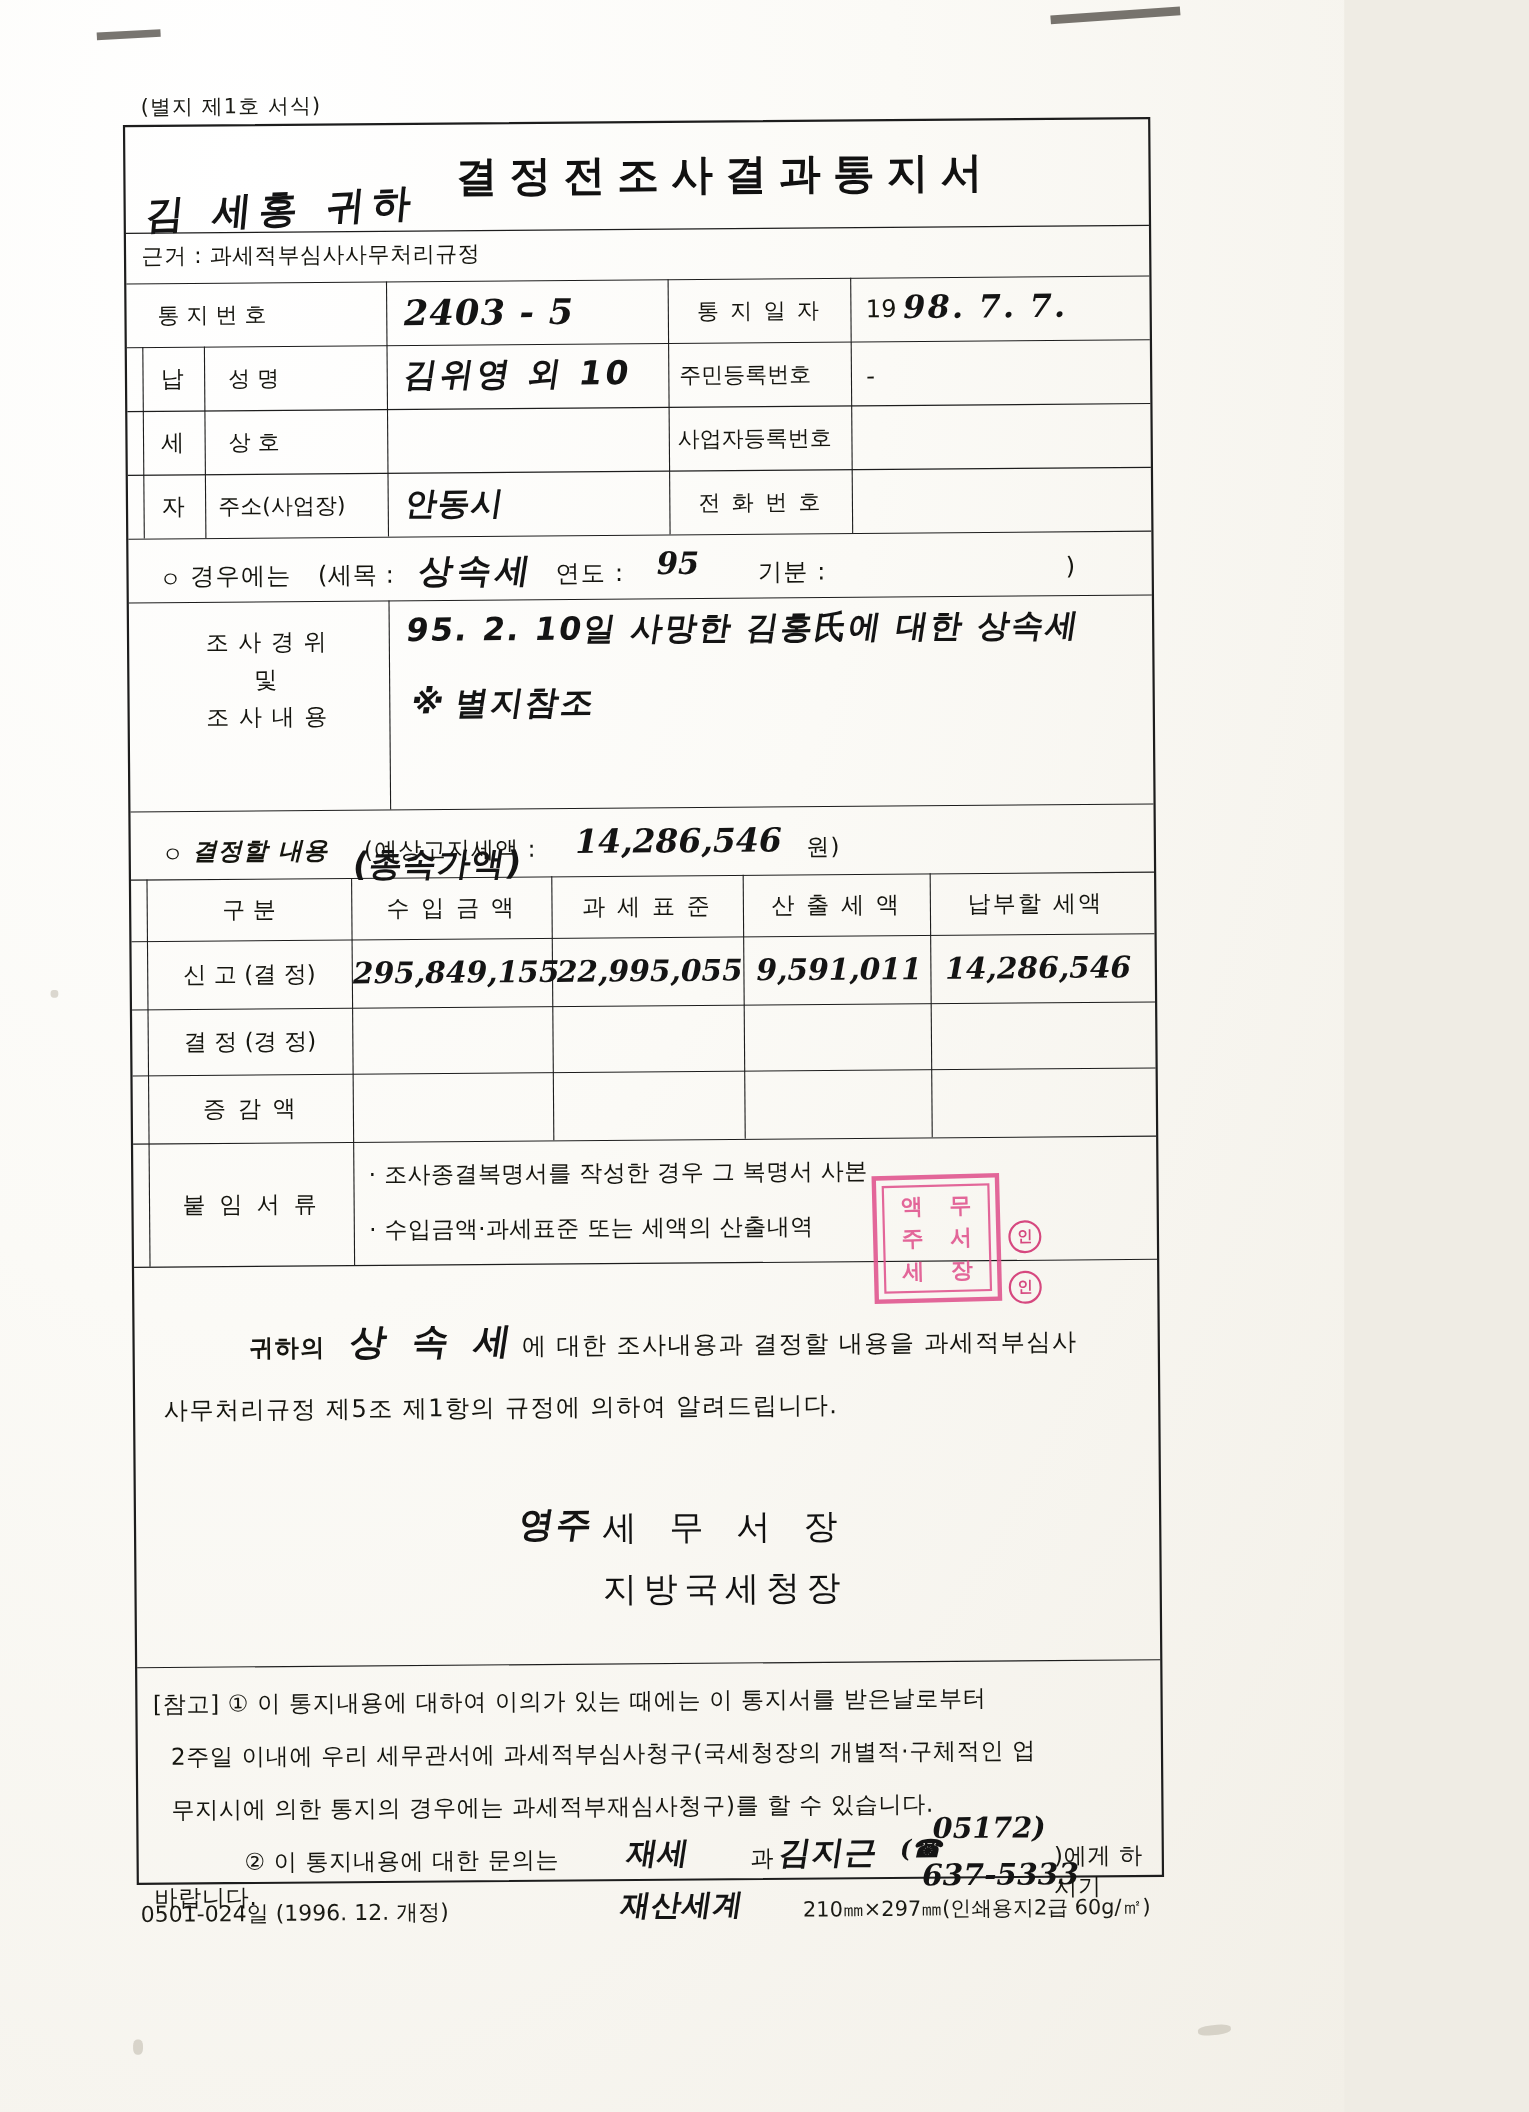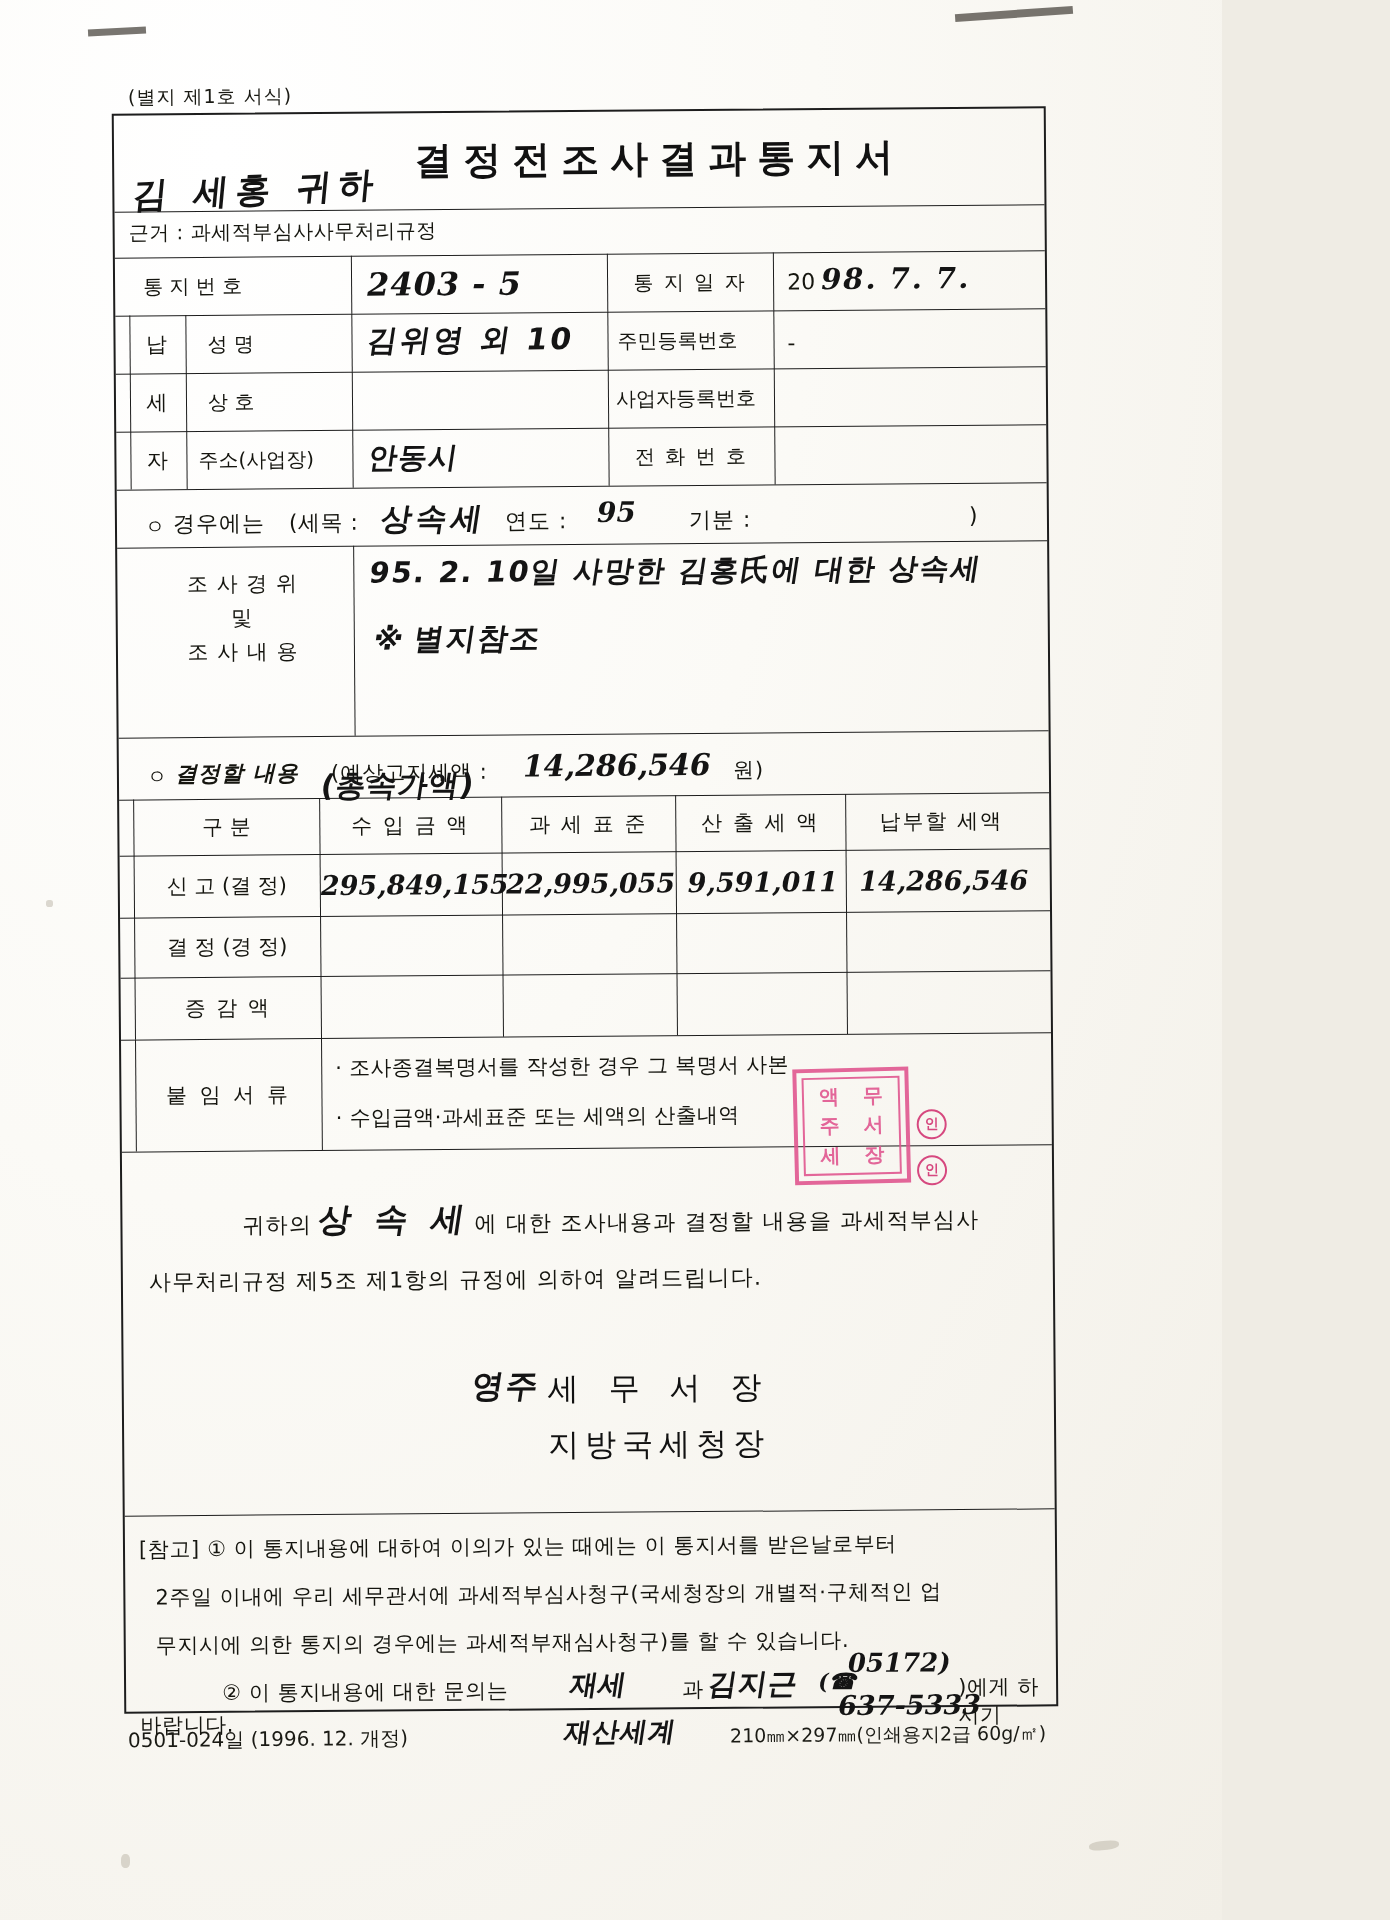--- a/index.html
+++ b/index.html
@@ -125,21 +125,21 @@
     <div class="cell-label spread" style="left:14px;top:142px;width:222px;height:58px;padding:0 14px;">
         <span>통  지  번  호</span>
       </div>
     <div class="vline" style="left:236px;top:142px;height:58px;"></div>
     <div class="cell-val hand" style="left:252px;top:142px;width:240px;height:58px;font-size:32px;letter-spacing:1px;">2403 - 5</div>
     <div class="vline" style="left:492px;top:142px;height:58px;"></div>
     <div class="cell-label center" style="left:492px;top:142px;width:166px;height:58px;">
         <span>통 지 일 자</span>
       </div>
     <div class="vline" style="left:658px;top:142px;height:58px;"></div>
-    <div class="cell-val kr" style="left:672px;top:142px;height:58px;font-size:22px;">20</div>
+    <div class="cell-val kr" style="left:672px;top:142px;height:58px;font-size:22px;">19</div>
     <div class="cell-val hand" style="left:706px;top:140px;height:58px;font-size:29px;letter-spacing:2px;">98.  7.  7.</div>
     <div class="rowline" style="top:200px;"></div>
 
     <div class="vline" style="left:14px;top:200px;height:174px;"></div>
     <div class="cell-label center" style="left:14px;top:200px;width:56px;height:58px;font-size:21px;">
         <span>납</span>
       </div>
     <div class="cell-label center" style="left:14px;top:258px;width:56px;height:58px;font-size:21px;">
         <span>세</span>
       </div>
@@ -267,21 +267,21 @@
 
     <div class="vline" style="left:14px;top:924px;height:112px;"></div>
     <div class="cell-label center" style="left:14px;top:924px;width:186px;height:112px;font-size:21px;letter-spacing:3px;">
         <span>붙  임  서  류</span>
       </div>
     <div class="vline" style="left:200px;top:924px;height:112px;"></div>
     <div class="attach-li" style="left:214px;top:940px;">·&nbsp;<span>조사종결복명서를 작성한 경우 그 복명서 사본</span></div>
     <div class="attach-li" style="left:214px;top:990px;">·&nbsp;<span>수입금액·과세표준 또는 세액의 산출내역</span></div>
     <div class="rowline" style="top:1036px;"></div>
 
-    <div class="body-p" style="left:120px;top:1096px;">귀하의</div>
+    <div class="body-p" style="left:104px;top:1096px;font-weight:bold;">귀하의</div>
     <div class="hw-ko" style="position:absolute;left:196px;top:1084px;font-size:33px;letter-spacing:6px;">상 속 세</div>
     <div class="body-p" style="left:352px;top:1096px;">에 대한 조사내용과 결정할 내용을 과세적부심사</div>
     <div class="body-p" style="left:26px;top:1152px;">사무처리규정 제5조 제1항의 규정에 의하여 알려드립니다.</div>
 
     <div class="hw-ko" style="position:absolute;left:346px;top:1028px;font-size:0;"></div>
     <div class="hw-ko" style="position:absolute;left:348px;top:1252px;font-size:32px;letter-spacing:2px;">영주</div>
     <div class="sig" style="left:424px;top:1256px;">세 무 서 장</div>
     <div class="sig" style="left:424px;top:1312px;letter-spacing:6px;">지방국세청장</div>
 
     <div id="stamp">

